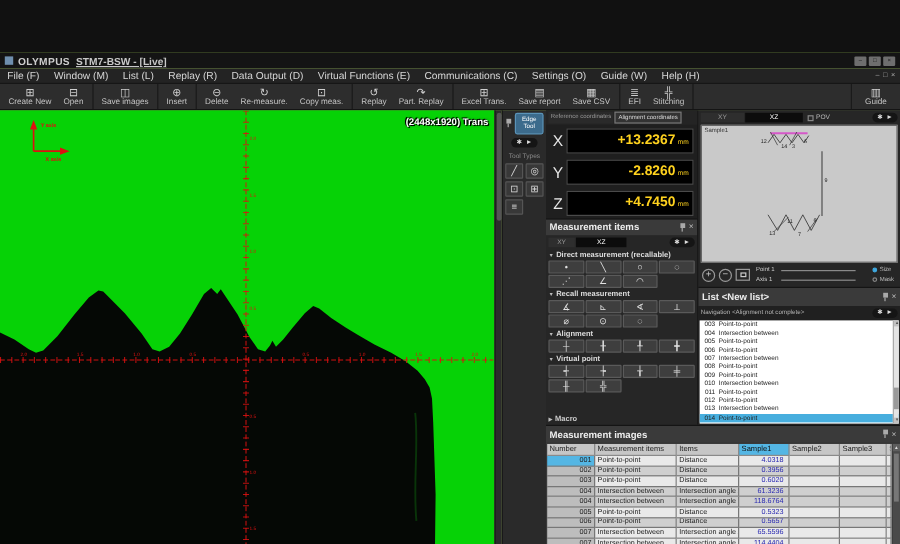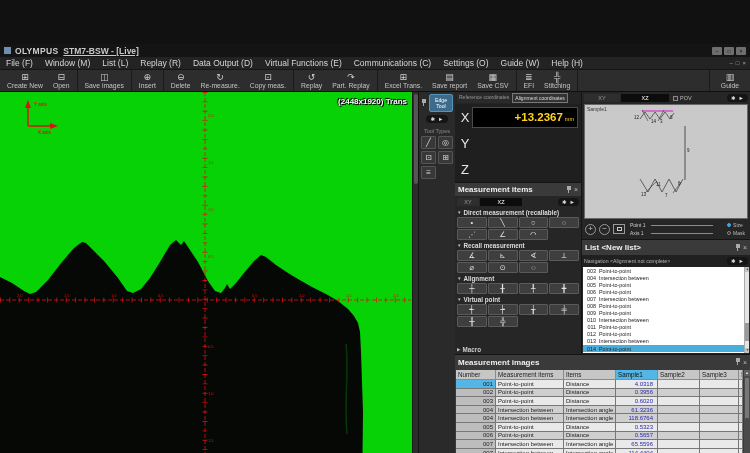--- a/index.html
+++ b/index.html
@@ -351,23 +351,31 @@
             <div id="di-axes">
                 <div class="axis-row">
                   <span class="axis-name">X</span>
                   <span class="axis-box">
                     <span class="axis-value">+13.2367</span>
                     <span class="axis-unit">mm</span>
                   </span>
                 </div>
                 <div class="axis-row">
                   <span class="axis-name">Y</span>
+                  <span class="axis-box">
+                    <span class="axis-value">-2.8260</span>
+                    <span class="axis-unit">mm</span>
+                  </span>
                 </div>
                 <div class="axis-row">
                   <span class="axis-name">Z</span>
+                  <span class="axis-box">
+                    <span class="axis-value">+4.7450</span>
+                    <span class="axis-unit">mm</span>
+                  </span>
                 </div>
               </div>
           </div>
 
           <div id="measurement-items">
             <div class="panel-header">
               <span class="panel-title">Measurement items</span>
               <span class="ph-right">
                   <span class="pin"></span>
                   <span class="close-icon">×</span>

